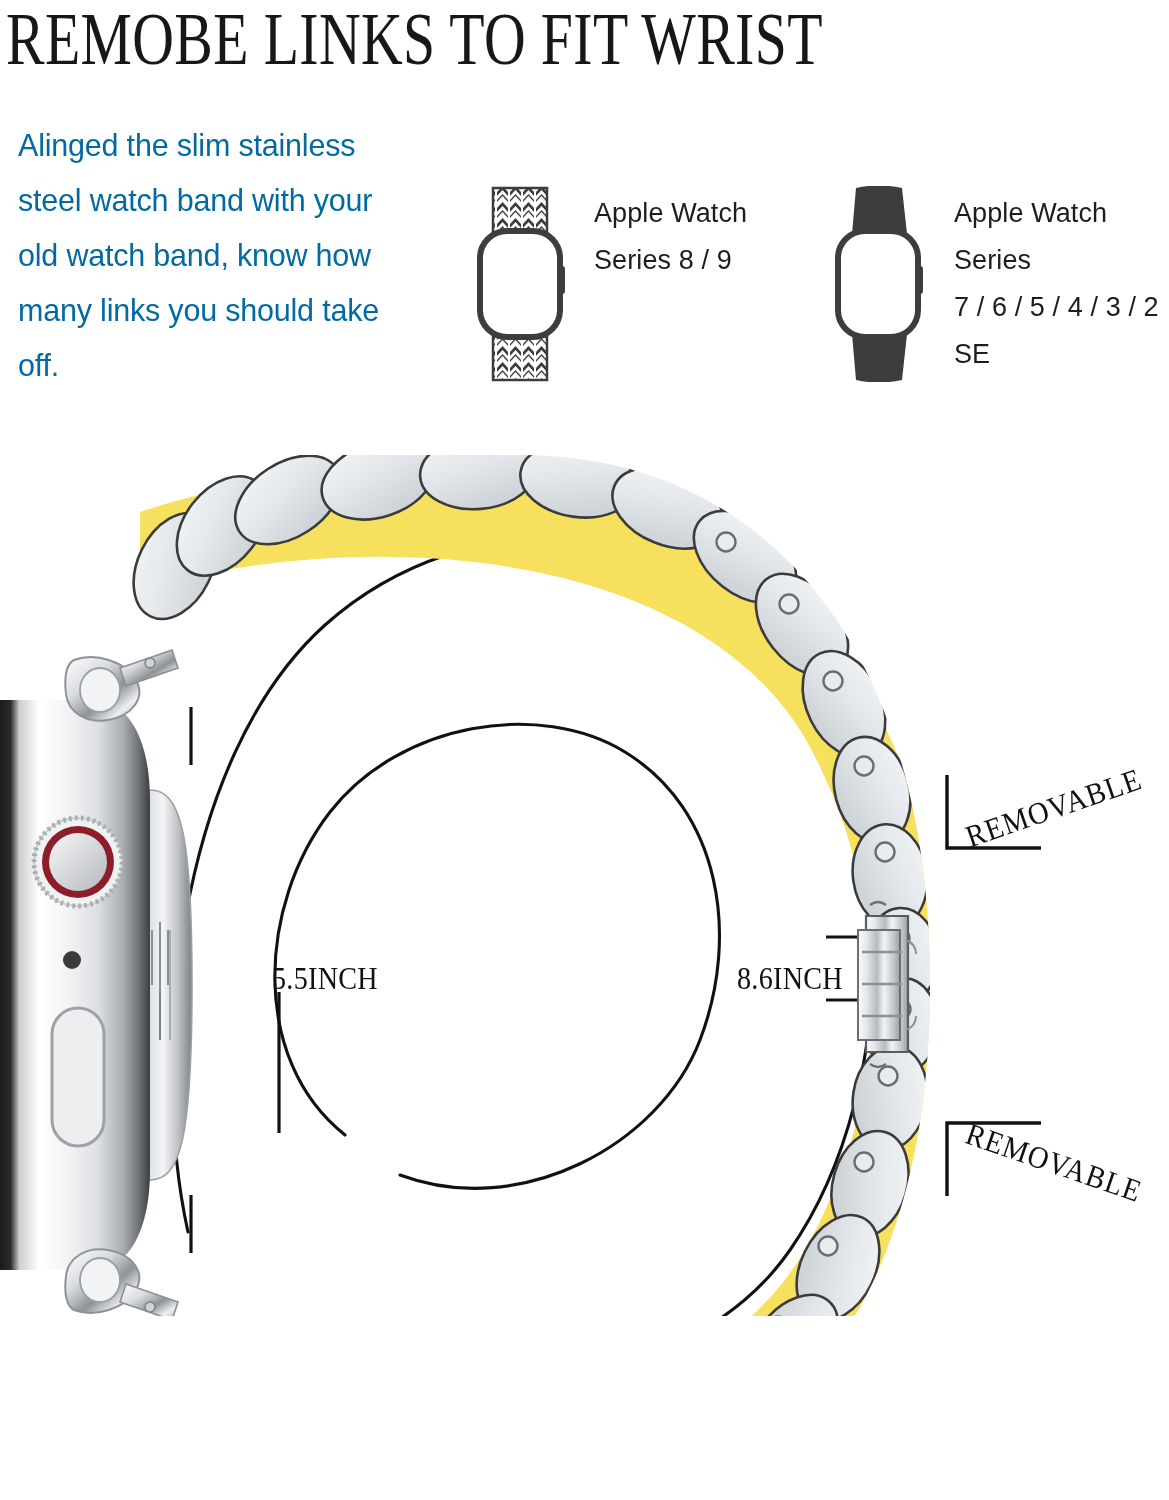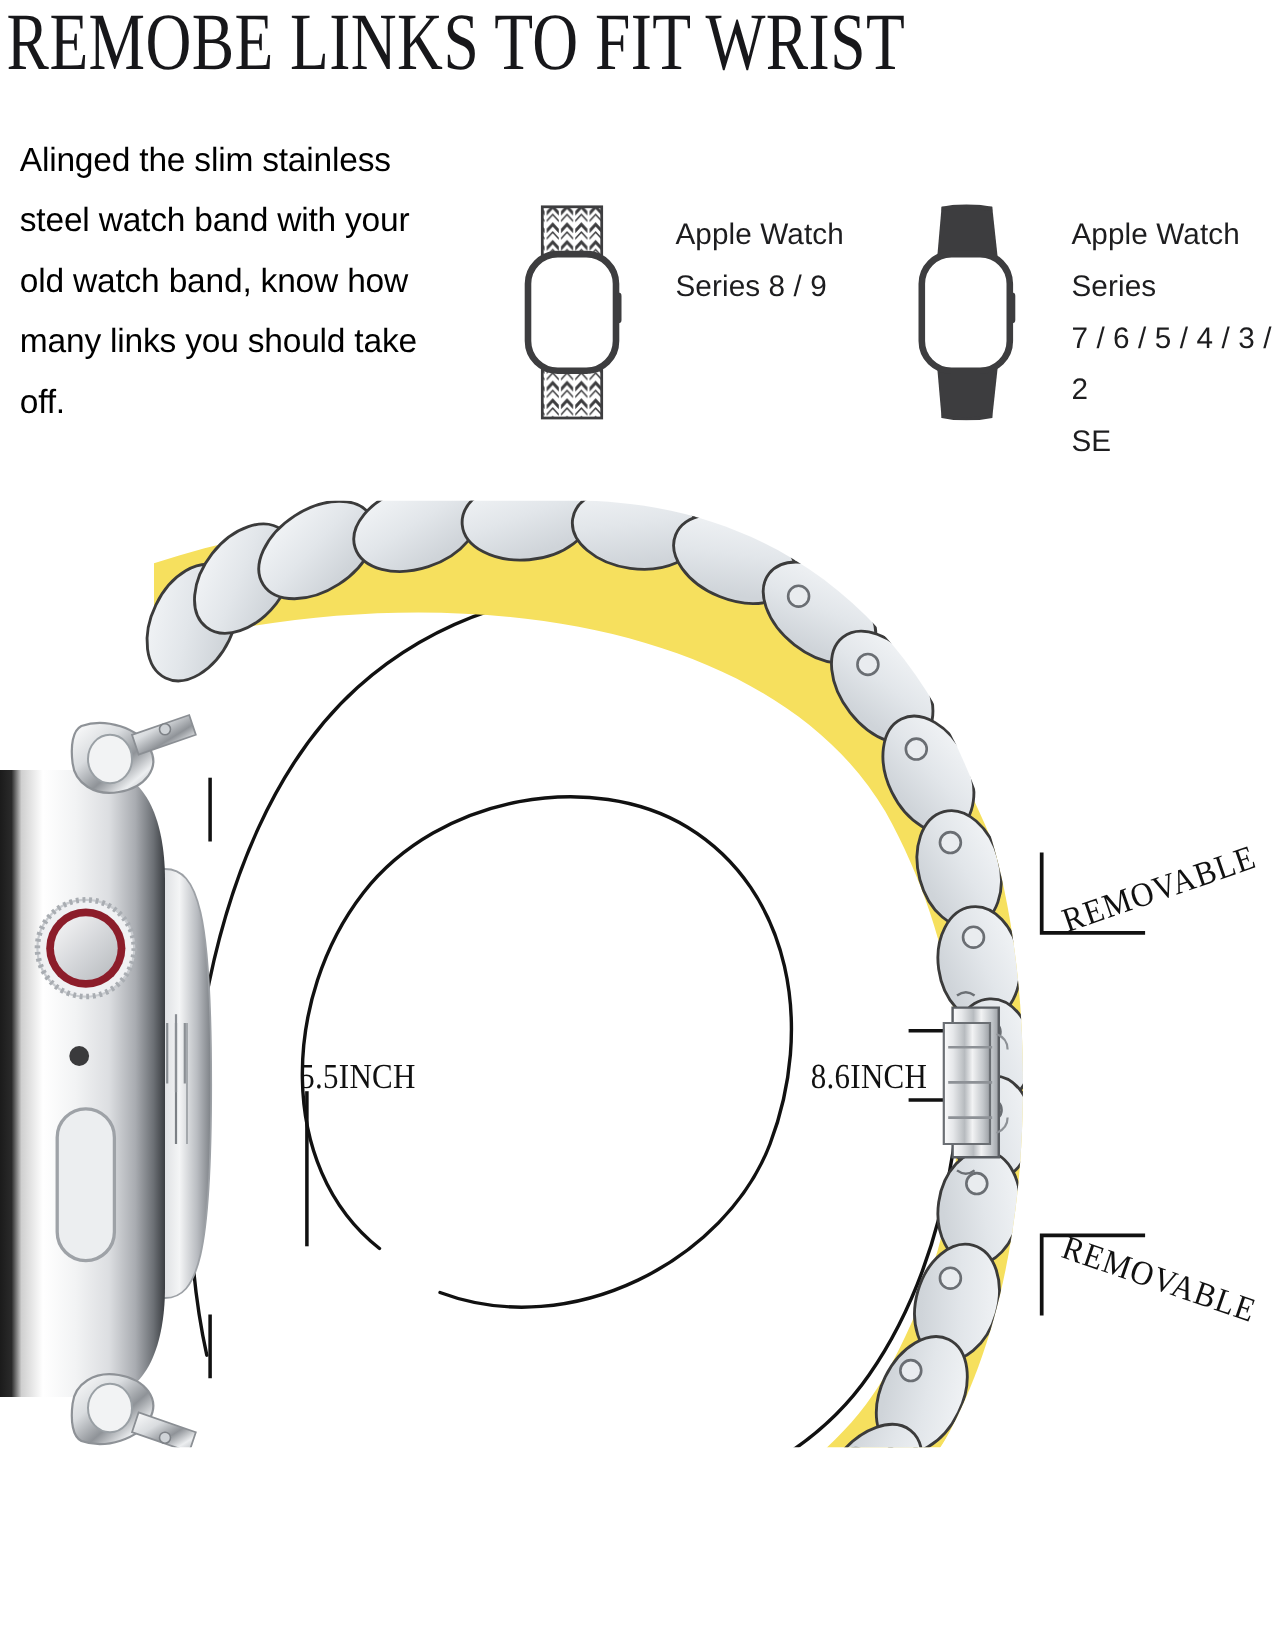--- a/index.html
+++ b/index.html
@@ -34,31 +34,30 @@
   }
 
   
   #desc {
     position: absolute;
     left: 18px;
     top: 118px;
     width: 372px;
     font-size: 30.5px;
     line-height: 55px;
-    color: #000000;
+    color: #0369a1;
     font-weight: 300;
     letter-spacing: -0.2px;
   }
 
   
   .compat {
     position: absolute;
     display: flex;
     align-items: flex-start;
-    gap: 20px;
   }
   #compat-1 { left: 470px; top: 186px; }
   #compat-2 { left: 828px; top: 186px; }
 
   .compat-icon { flex: 0 0 auto; }
   .compat-label {
     margin-left: 24px;
     font-size: 27px;
     line-height: 47px;
     color: #1d1d1f;

